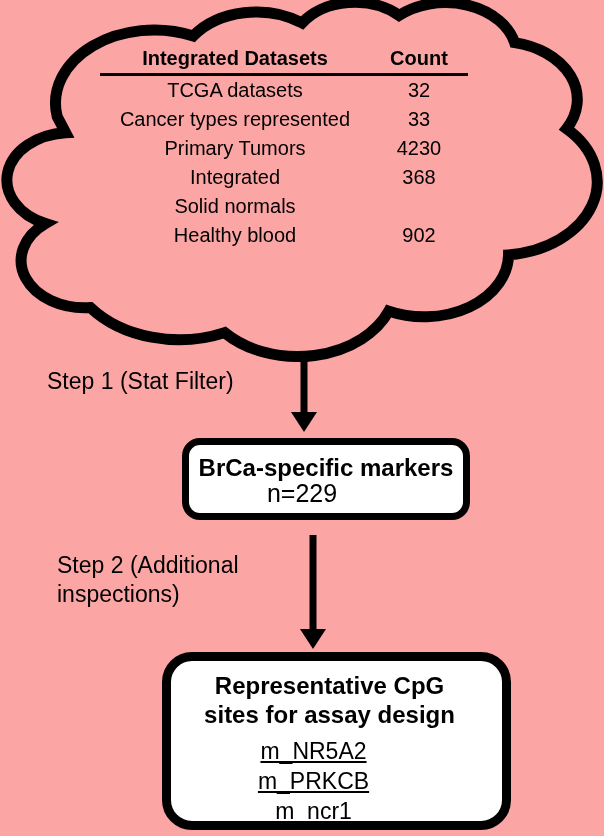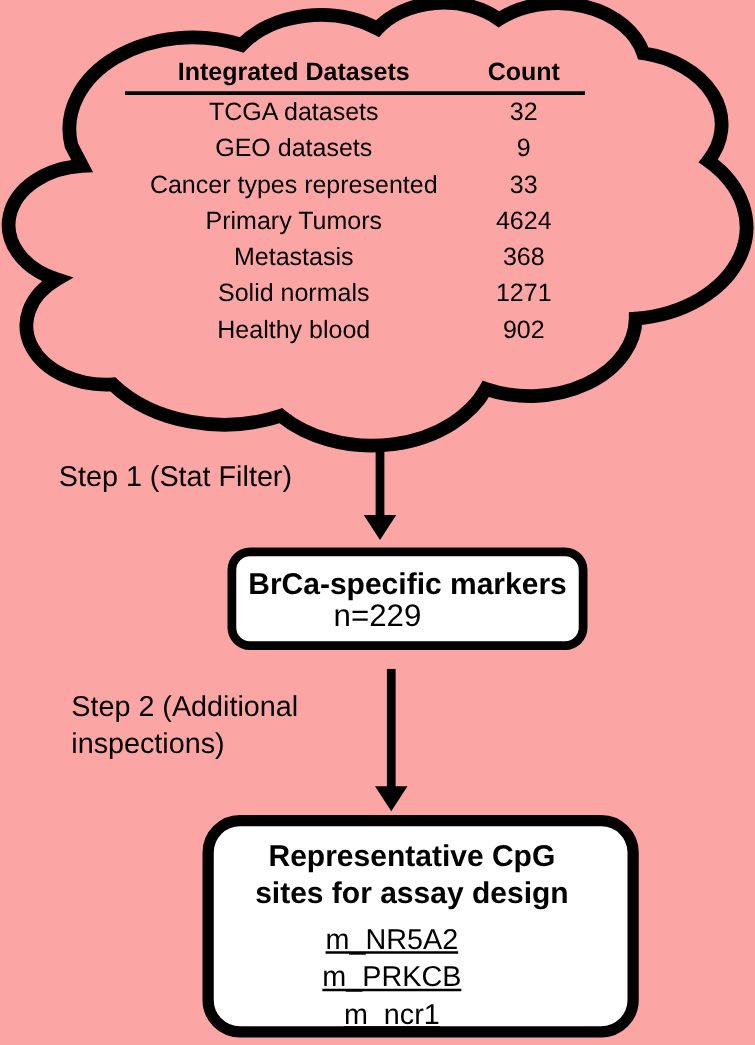--- a/index.html
+++ b/index.html
@@ -95,38 +95,33 @@
   <div class="cloud-table">
     <div class="t-header">
       <div class="t-label">Integrated Datasets</div>
       <div class="t-count">Count</div>
     </div>
     <div class="t-row">
       <div class="t-label">TCGA datasets</div>
       <div class="t-count">32</div>
     </div>
     <div class="t-row">
-      <div class="t-label">GEO datasets</div>
-      <div class="t-count">9</div>
-    </div>
-    <div class="t-row">
       <div class="t-label">Cancer types represented</div>
       <div class="t-count">33</div>
     </div>
     <div class="t-row">
       <div class="t-label">Primary Tumors</div>
-      <div class="t-count">4624</div>
+      <div class="t-count">4230</div>
     </div>
     <div class="t-row">
-      <div class="t-label">Metastasis</div>
+      <div class="t-label">Integrated</div>
       <div class="t-count">368</div>
     </div>
     <div class="t-row">
       <div class="t-label">Solid normals</div>
-      <div class="t-count">1271</div>
     </div>
     <div class="t-row">
       <div class="t-label">Healthy blood</div>
       <div class="t-count">902</div>
     </div>
   </div>
 
   <div class="step-label step1">Step 1 (Stat Filter)</div>
 
   <svg class="arrow arrow1" width="30" height="76" viewBox="0 0 30 76" aria-hidden="true">

